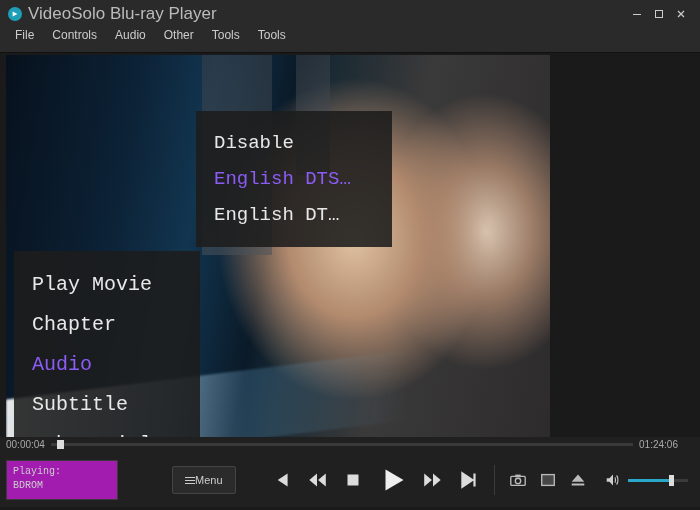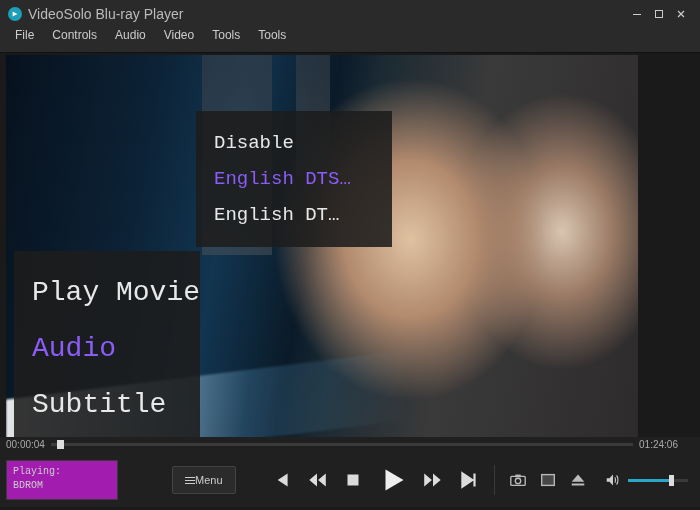--- a/index.html
+++ b/index.html
@@ -1,33 +1,33 @@
 <!DOCTYPE html>
 <html><head>
 <meta charset="utf-8">
 <style>
   html,body{margin:0;padding:0;width:700px;height:510px;background:#1a1a1a;font-family:Arial,sans-serif;overflow:hidden;color:#ccc}
-  .titlebar{height:28px;background:#2a2a2a;display:flex;align-items:center;padding:0 8px;font-size:14px;color:#bbb}
+  .titlebar{height:28px;background:#2a2a2a;display:flex;align-items:center;padding:0 8px;font-size:17px;color:#bbb}
   .titlebar .logo{width:14px;height:14px;border-radius:50%;background:#1e9fb8;margin-right:6px;display:flex;align-items:center;justify-content:center}
   .titlebar .logo svg{width:8px;height:8px}
   .titlebar .spacer{flex:1}
   .titlebar .winbtn{width:22px;height:22px;display:flex;align-items:center;justify-content:center;cursor:pointer;color:#ccc;font-size:11px}
   .menubar{height:24px;background:#2a2a2a;display:flex;align-items:flex-start;padding:0 6px;font-size:12px;color:#ccc;border-bottom:1px solid #111}
   .menubar .menuitem{padding:0 9px;cursor:pointer}
-  .video-area{position:relative;left:6px;top:2px;width:632px;height:384px;background:#000;overflow:hidden}
+  .video-area{position:relative;left:6px;top:2px;width:544px;height:384px;background:#000;overflow:hidden}
   .video-bg{position:absolute;inset:0;background:
     radial-gradient(ellipse 220px 260px at 64% 48%,#dfc2a1 0%,#b28a6e 30%,rgba(60,45,40,0) 62%),
     radial-gradient(ellipse 180px 230px at 88% 46%,#d9c5b1 0%,#9a7a65 28%,rgba(40,30,30,0) 60%),
     linear-gradient(100deg,#07111d 0%,#0c2236 22%,#123550 35%,#0a1a28 48%,#1b2a33 54%,#3b3a3a 70%,#2d2b2c 100%);
   }
   .building{position:absolute;top:0;height:170px;width:80px;background:linear-gradient(#3a4048,#4b525a);opacity:.55}
   .b1{left:196px;width:70px;height:200px}
   .b2{left:290px;width:34px;height:120px}
   .light-streak{position:absolute;left:0;top:320px;width:400px;height:70px;background:linear-gradient(95deg,rgba(255,255,255,.9),rgba(120,200,255,.2) 60%,rgba(0,0,0,0));transform:skewY(-7deg);filter:blur(1px)}
-  .panel{position:absolute;background:rgba(28,28,28,.88);padding:14px 18px;font-family:"Courier New",monospace;font-size:28px;line-height:2.0;color:#e8e8e8}
+  .panel{position:absolute;background:rgba(28,28,28,.88);padding:14px 18px;font-family:"Courier New",monospace;font-size:20px;line-height:2.0;color:#e8e8e8}
   .panel .item{cursor:pointer;white-space:nowrap}
   .panel .item.selected{color:#8b5cf6}
   .audio-panel{left:190px;top:56px;width:160px}
   .main-panel{left:8px;top:196px;width:150px}
   .audio-panel{font-size:19px;line-height:1.9}
   .transport{position:relative;height:70px;background:#202020}
   .timebar{position:absolute;left:6px;right:22px;top:0;height:14px;display:flex;align-items:center;font-size:10px;color:#aaa}
   .timebar .track{flex:1;height:3px;background:#3a3a3a;margin:0 6px;position:relative}
   .timebar .track .knob{position:absolute;left:1%;top:-3px;width:7px;height:9px;background:#ddd}
   .controls{position:absolute;left:0;right:0;top:20px;height:46px;display:flex;align-items:center}
@@ -72,39 +72,40 @@
       <svg width="10" height="10">
         <path d="M2 2 L8 8 M8 2 L2 8" stroke="#ccc" stroke-width="1.2"></path>
       </svg>
     </span>
 </div>
 
 <div class="menubar">
   <span class="menuitem">File</span>
   <span class="menuitem">Controls</span>
   <span class="menuitem">Audio</span>
-  <span class="menuitem">Video</span>
+  <span class="menuitem">Other</span>
   <span class="menuitem">Tools</span>
   <span class="menuitem">Tools</span>
 </div>
 
 <div class="video-area">
   <div class="video-bg"></div>
   <div class="building b1"></div>
   <div class="building b2"></div>
   <div class="light-streak"></div>
 
   <div class="panel audio-panel">
     <div class="item">Disable</div>
     <div class="item selected">English DTS…</div>
     <div class="item">English DT…</div>
   </div>
 
   <div class="panel main-panel">
     <div class="item">Play Movie</div>
+    <div class="item">Chapter</div>
     <div class="item selected">Audio</div>
     <div class="item">Subtitle</div>
     <div class="item">Other Titles</div>
   </div>
 </div>
 
 <div class="transport">
   <div class="timebar">
     <span>00:00:04</span>
     <div class="track">

